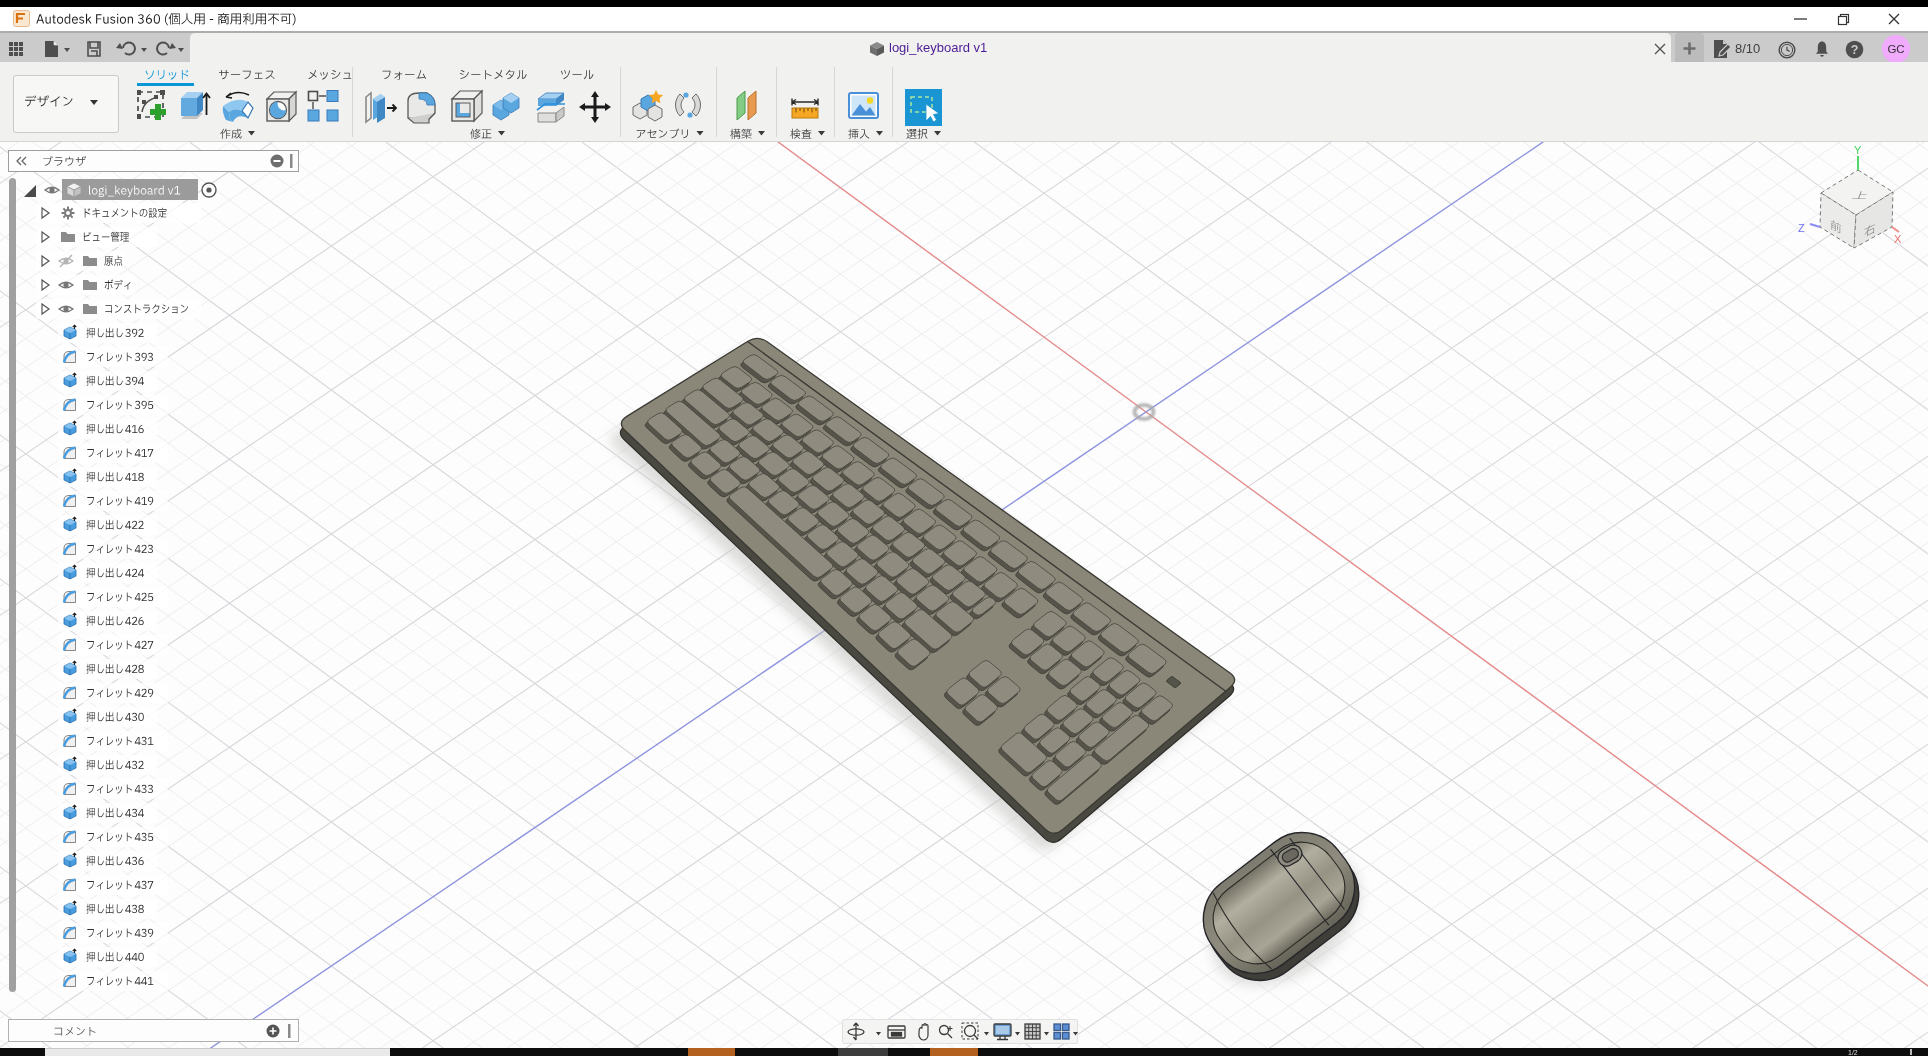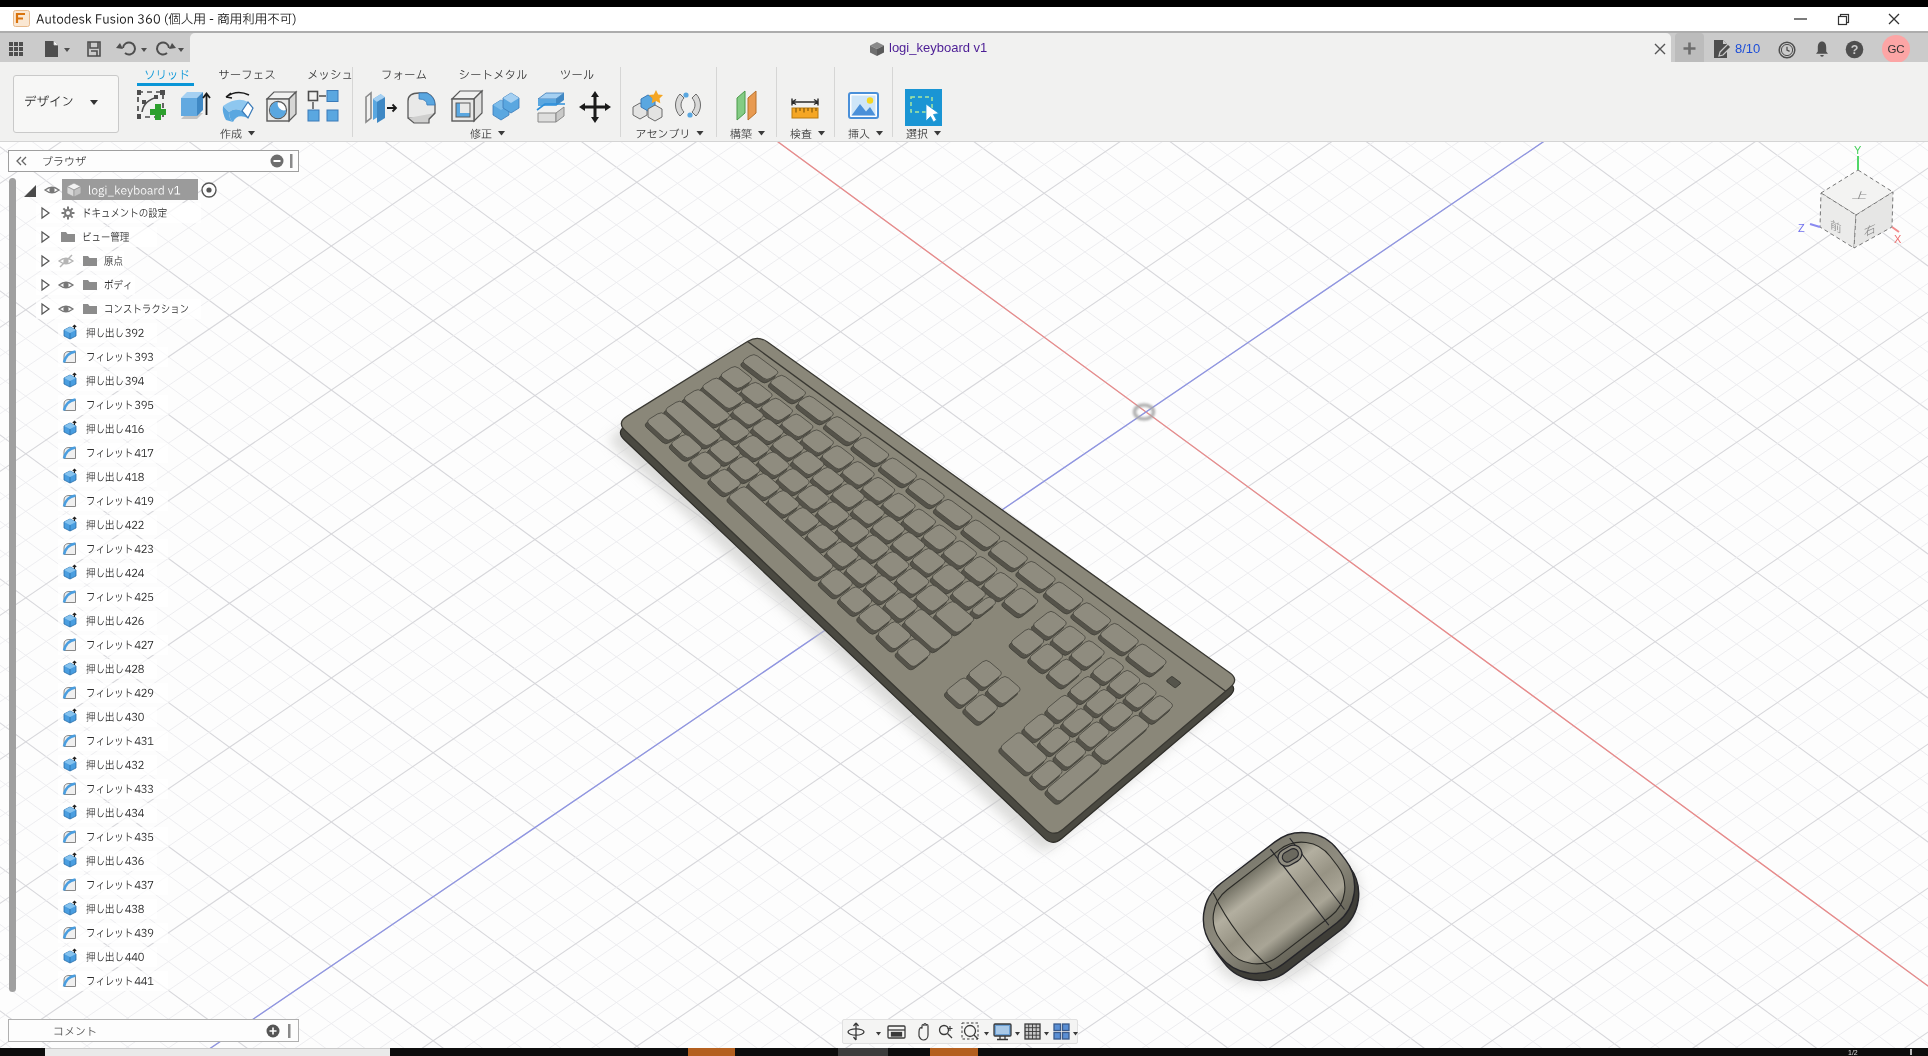--- a/index.html
+++ b/index.html
@@ -505,36 +505,36 @@
       </svg>
 <div class="abs" style="left:1675px;top:0px;width:29px;height:31px;background:#bcbcbc;border-radius:4px 4px 0 0"></div>
 <svg class="abs" style="left:1675px;top:0" width="29" height="31">
         <path d="M8.5,15.5 L20.5,15.5 M14.5,9.5 L14.5,21.5" stroke="#6d6d6d" stroke-width="2.6"></path>
       </svg>
 <svg class="abs" style="left:1711px;top:6px" width="22" height="20" viewBox="0 0 22 20">
 <path d="M3,1 L12,1 L16,5 L16,19 L3,19 Z" fill="#4e4e4e"></path>
         <path d="M12,1 L12,5 L16,5 Z" fill="#cbcbcb"></path>
 <path d="M9,13 L17,5 L20,8 L12,16 L8,17 Z" fill="#4e4e4e" stroke="#cbcbcb" stroke-width="1.2"></path>
       </svg>
-<div class="abs" style="left:1735px;top:8px;font-size:13px;color:#1d4ed8">8/10</div>
+<div class="abs" style="left:1735px;top:8px;font-size:13px;color:#404040">8/10</div>
 <svg class="abs" style="left:1778px;top:38px;position:absolute" width="0" height="0"></svg>
 <svg class="abs" style="left:1778px;top:8px" width="18" height="18" viewBox="0 0 18 18">
 <circle cx="9" cy="9" r="7.8" fill="none" stroke="#4e4e4e" stroke-width="1.5"></circle>
 <circle cx="9" cy="9" r="5.6" fill="none" stroke="#4e4e4e" stroke-width="1"></circle>
 <path d="M9,5.8 L9,9 L11.6,10.3" stroke="#4e4e4e" stroke-width="1.3" fill="none"></path>
       </svg>
 <svg class="abs" style="left:1813px;top:7px" width="18" height="19" viewBox="0 0 18 19">
 <path d="M9,1.5 C11.8,1.5 13.2,4 13.2,7.5 L13.2,11.5 L15,13.8 L3,13.8 L4.8,11.5 L4.8,7.5 C4.8,4 6.2,1.5 9,1.5 Z" fill="#4e4e4e"></path>
 <path d="M7.2,15 a1.8,1.8 0 0 0 3.6,0 Z" fill="#4e4e4e"></path>
       </svg>
 <svg class="abs" style="left:1845px;top:7px" width="19" height="19" viewBox="0 0 19 19">
 <circle cx="9.5" cy="9.5" r="8.8" fill="#4e4e4e"></circle>
 <text x="9.5" y="13.8" font-size="12.5" font-weight="bold" fill="#cbcbcb" text-anchor="middle" font-family="Liberation Sans">?</text>
       </svg>
-<div class="abs" style="left:1882px;top:2px;width:28px;height:28px;border-radius:50%;background:#fca5a5;display:flex;align-items:center;justify-content:center;font-size:11.5px;color:#333">GC</div>
+<div class="abs" style="left:1882px;top:2px;width:28px;height:28px;border-radius:50%;background:#f0abfc;display:flex;align-items:center;justify-content:center;font-size:11.5px;color:#333">GC</div>
 </div>
 <div class="abs" style="left:0;top:62px;width:1928px;height:80px;background:#f1f1f0;border-bottom:1px solid #d4d4d4">
 <div class="abs" style="left:13px;top:13px;width:106px;height:58px;border:1px solid #c9c9c9;border-radius:3px;background:#f7f7f6"></div>
 <svg class="abs" style="left:24px;top:28px" width="90" height="24">
         <path transform="translate(0.0,16.0)" d="M11.2 -10.5Q11.8 -9.4 12.3 -8.3L11.6 -8.0Q11.1 -9.3 10.5 -10.2ZM10.2 -7.5Q9.8 -8.6 9.1 -9.7L9.8 -10.0Q10.5 -8.8 10.9 -7.7ZM2.2 -9.2H8.9V-8.4H2.2ZM1.1 -5.3V-6.2H11.3V-5.3H6.8V-4.5Q6.8 -2.7 5.9 -1.5Q5.1 -0.3 3.4 0.5L2.9 -0.4Q4.5 -1.1 5.2 -2.0Q5.9 -3.0 5.9 -4.5V-5.3Z M24.1 -10.7Q24.6 -9.6 25.0 -8.5L24.3 -8.3Q23.9 -9.6 23.4 -10.5ZM22.9 -7.9Q22.5 -8.9 22.0 -10.1L22.7 -10.3Q23.3 -9.0 23.6 -8.1ZM21.6 -9.7V-7.2H23.9V-6.4H21.6V-5.3Q21.6 -2.9 20.4 -1.6Q19.3 -0.2 17.0 0.4L16.6 -0.4Q18.1 -0.8 18.9 -1.4Q19.8 -2.0 20.3 -2.9Q20.7 -3.9 20.7 -5.3V-6.4H16.6V-3.4H15.7V-6.4H13.3V-7.2H15.7V-9.6H16.6V-7.2H20.7V-9.7Z M35.8 -9.1Q34.3 -7.5 32.3 -6.2V0.4H31.4V-5.6Q29.2 -4.3 26.6 -3.4L26.2 -4.2Q28.8 -5.1 31.1 -6.5Q33.5 -8.0 35.2 -9.7Z M43.2 -6.4Q41.4 -7.6 39.4 -8.6L39.8 -9.3Q41.9 -8.3 43.7 -7.1ZM39.5 -1.1Q41.7 -1.5 43.2 -2.3Q44.8 -3.1 45.9 -4.4Q47.0 -5.7 47.8 -7.7L48.6 -7.2Q47.4 -4.2 45.2 -2.5Q43.1 -0.8 39.8 -0.2Z" fill="#333"></path>
         <path d="M66,10 l8,0 -4,5 z" fill="#333"></path>
       </svg>
 <svg class="abs" style="left:100px;top:3px" width="560" height="20">
         <path transform="translate(44.0,14.0)" d="M3.4 -0.4Q5.3 -1.1 6.4 -2.3Q7.6 -3.4 8.2 -4.9Q8.8 -6.3 9.1 -8.5L9.9 -8.3Q9.7 -6.2 9.0 -4.5Q8.3 -2.9 7.1 -1.7Q5.8 -0.5 3.9 0.4ZM3.1 -4.3Q2.4 -6.6 1.5 -8.1L2.3 -8.4Q2.7 -7.6 3.2 -6.5Q3.6 -5.5 3.9 -4.5Z M15.4 -0.6Q16.9 -1.0 17.8 -1.5Q18.7 -2.0 19.1 -2.9Q19.6 -3.8 19.6 -5.1V-8.9H20.4V-5.1Q20.4 -3.6 19.9 -2.5Q19.4 -1.5 18.4 -0.8Q17.4 -0.2 15.7 0.2ZM14.7 -3.5H13.9V-8.8H14.7Z M28.2 -3.8Q28.0 -5.2 27.4 -6.9L28.2 -7.0Q28.8 -5.1 29.0 -4.0ZM26.6 -0.1Q28.2 -0.8 29.2 -1.7Q30.2 -2.6 30.7 -3.8Q31.2 -5.0 31.5 -6.8L32.3 -6.6Q32.1 -4.8 31.5 -3.5Q30.9 -2.1 29.9 -1.1Q28.8 -0.1 27.1 0.7ZM25.7 -3.3Q25.3 -4.9 24.7 -6.3L25.5 -6.6Q26.1 -4.9 26.4 -3.5Z M43.8 -6.8Q43.3 -8.0 42.7 -8.8L43.3 -9.1Q44.0 -8.1 44.4 -7.1ZM38.7 -8.9V-5.7Q41.5 -4.7 44.2 -3.4L43.8 -2.6Q41.2 -4.0 38.7 -4.9V0.5H37.9V-8.9ZM42.5 -6.3Q42.1 -7.3 41.4 -8.3L42.0 -8.6Q42.8 -7.4 43.1 -6.5Z" fill="#0a96d7"></path>
         <path transform="translate(118.2,14.0)" d="M10.6 -6.8V-6.0H8.5V-5.0Q8.5 -2.8 7.4 -1.6Q6.4 -0.3 4.2 0.3L3.9 -0.5Q5.2 -0.9 6.0 -1.4Q6.9 -2.0 7.3 -2.8Q7.6 -3.7 7.6 -5.0V-6.0H3.8V-3.2H3.0V-6.0H0.9V-6.8H3.0V-9.0H3.8V-6.8H7.6V-9.1H8.5V-6.8Z M21.9 -3.9H12.7V-4.8H21.9Z M24.5 -8.2H32.6Q32.5 -5.9 31.9 -4.3Q31.3 -2.6 30.0 -1.6Q28.7 -0.5 26.6 0.1L26.2 -0.7Q28.1 -1.2 29.2 -2.1Q30.4 -3.0 31.0 -4.3Q31.5 -5.6 31.7 -7.4H24.5Z M44.2 -0.2H36.3V-1.0H39.8V-5.5H36.7V-6.3H43.8V-5.5H40.6V-1.0H44.2Z M55.9 -0.0Q54.2 -1.8 52.4 -3.0Q51.5 -2.1 50.3 -1.3Q49.1 -0.6 47.7 -0.0L47.3 -0.8Q50.0 -1.8 51.7 -3.6Q53.5 -5.3 53.9 -7.5H48.1V-8.3H54.9Q54.9 -7.9 54.7 -7.2Q54.3 -5.3 52.9 -3.6Q54.7 -2.3 56.4 -0.7Z" fill="#3f3f3f"></path>

